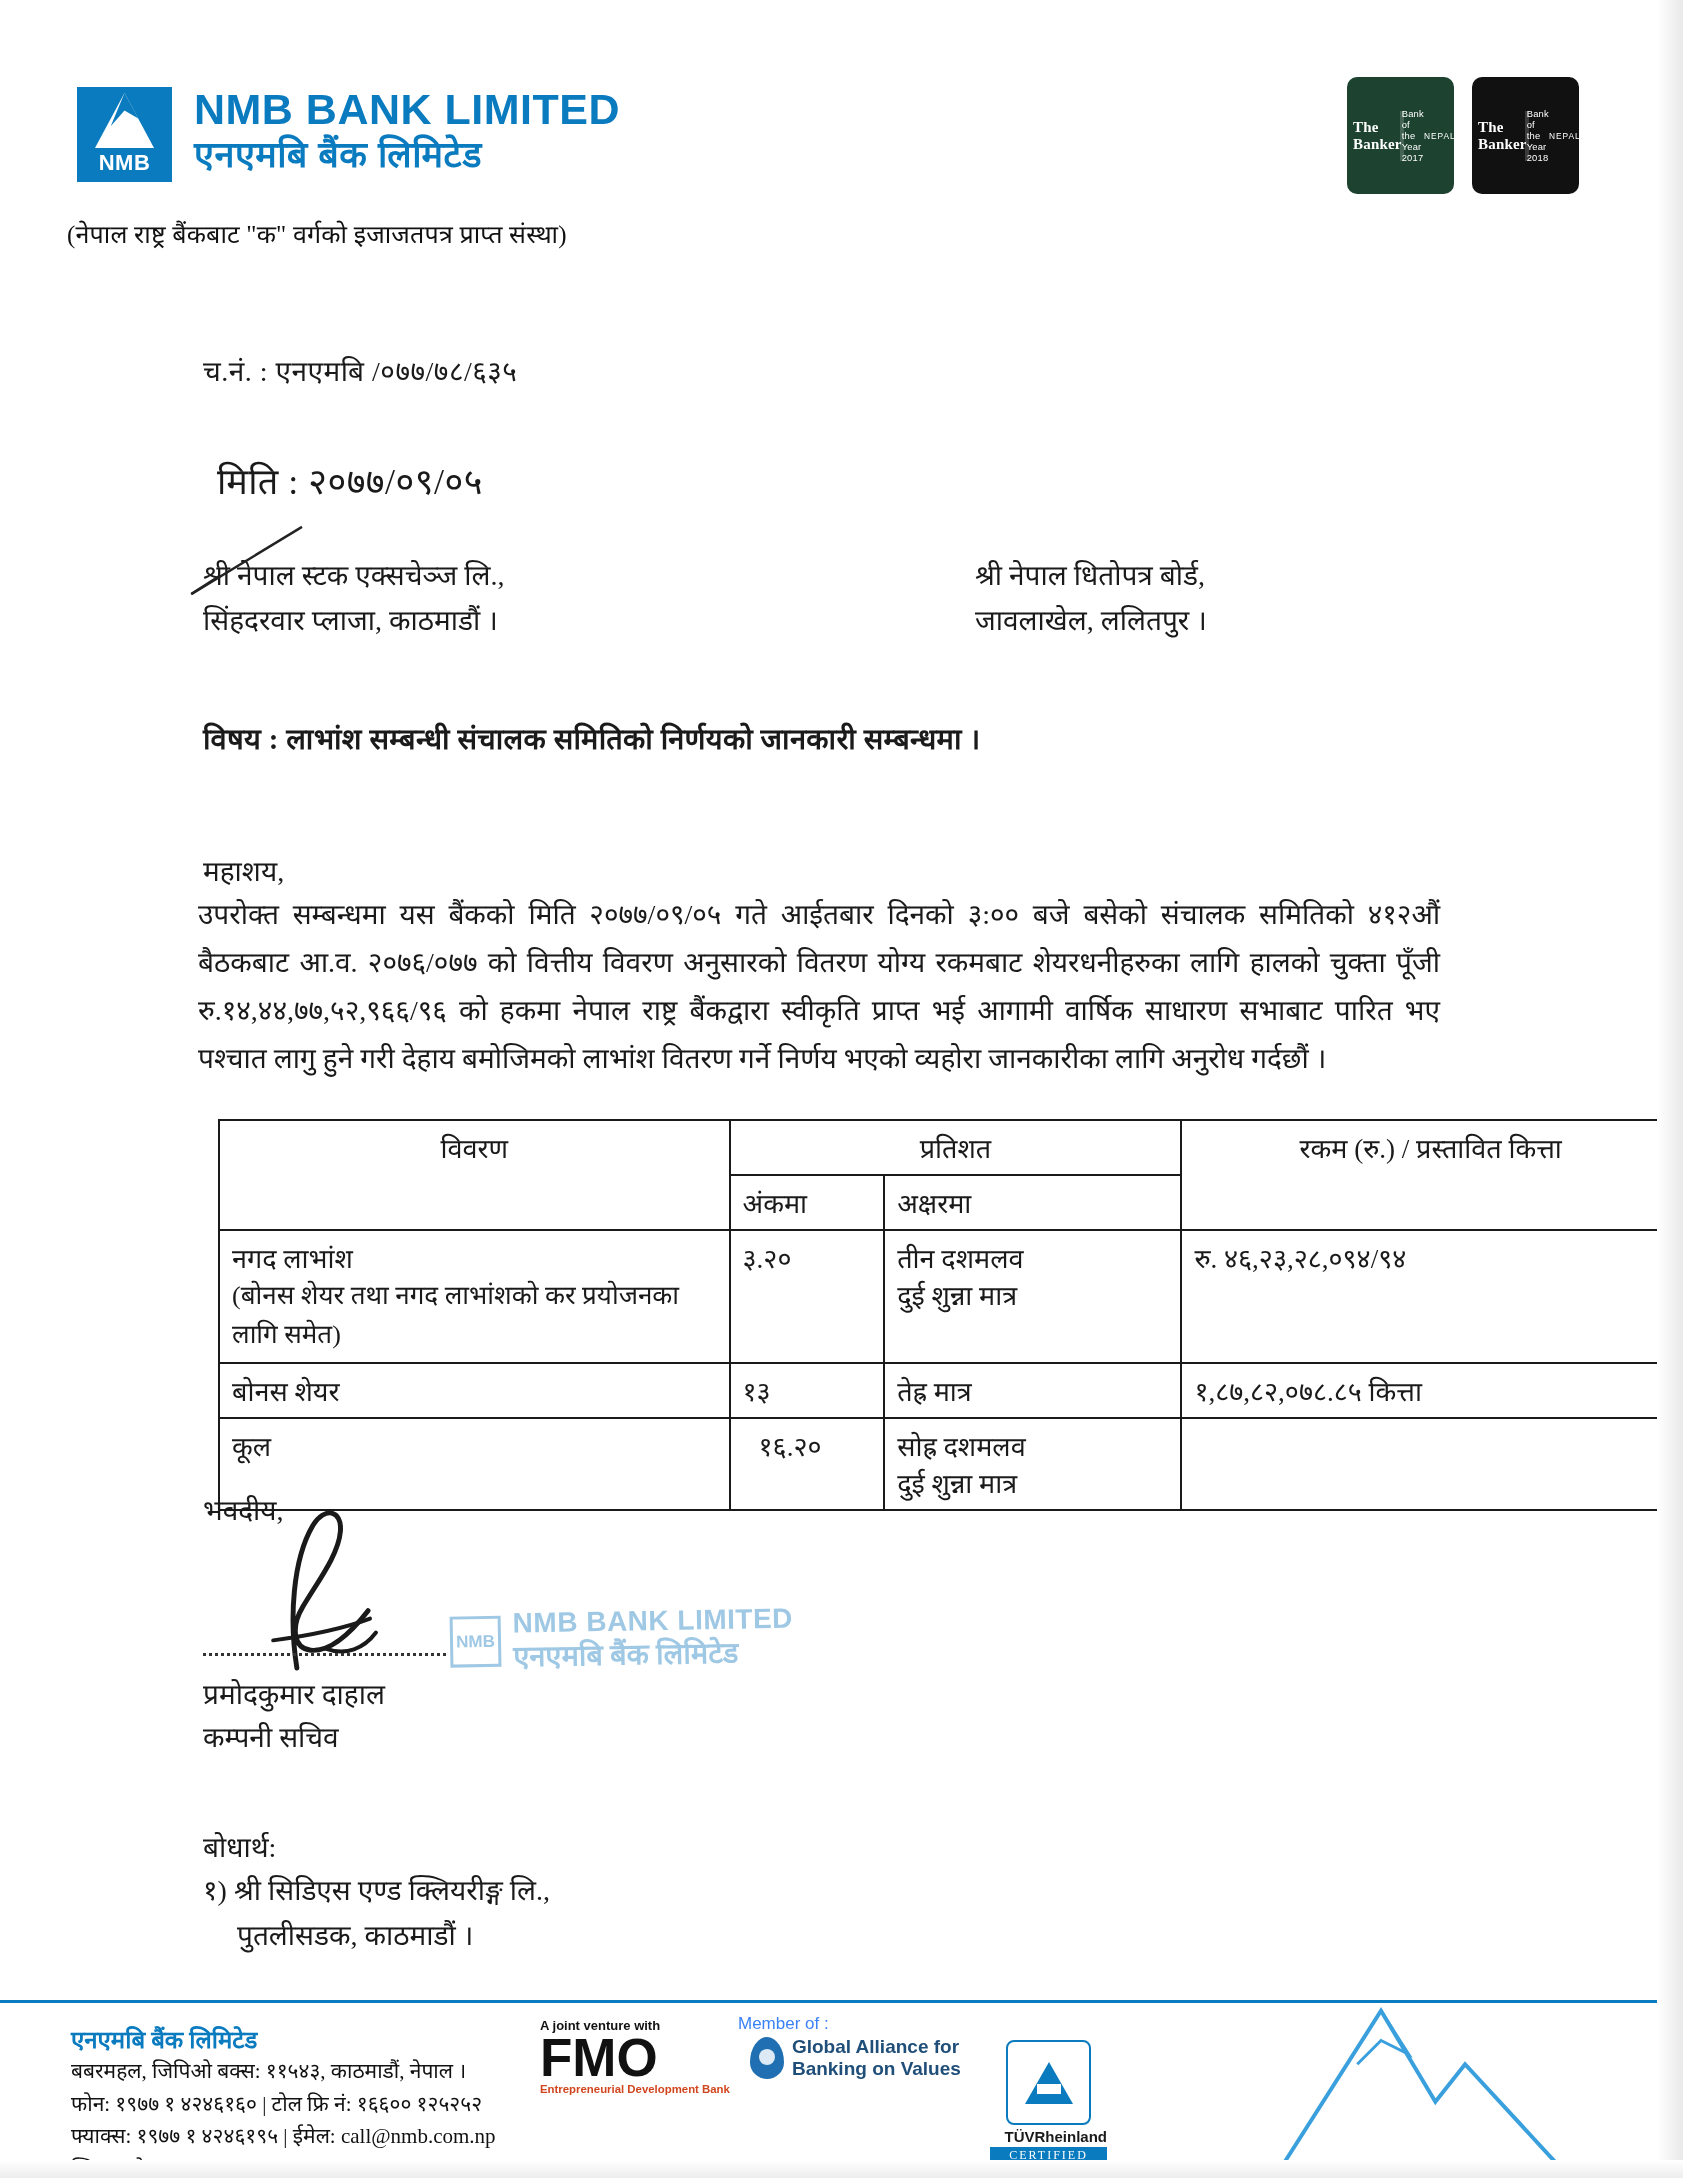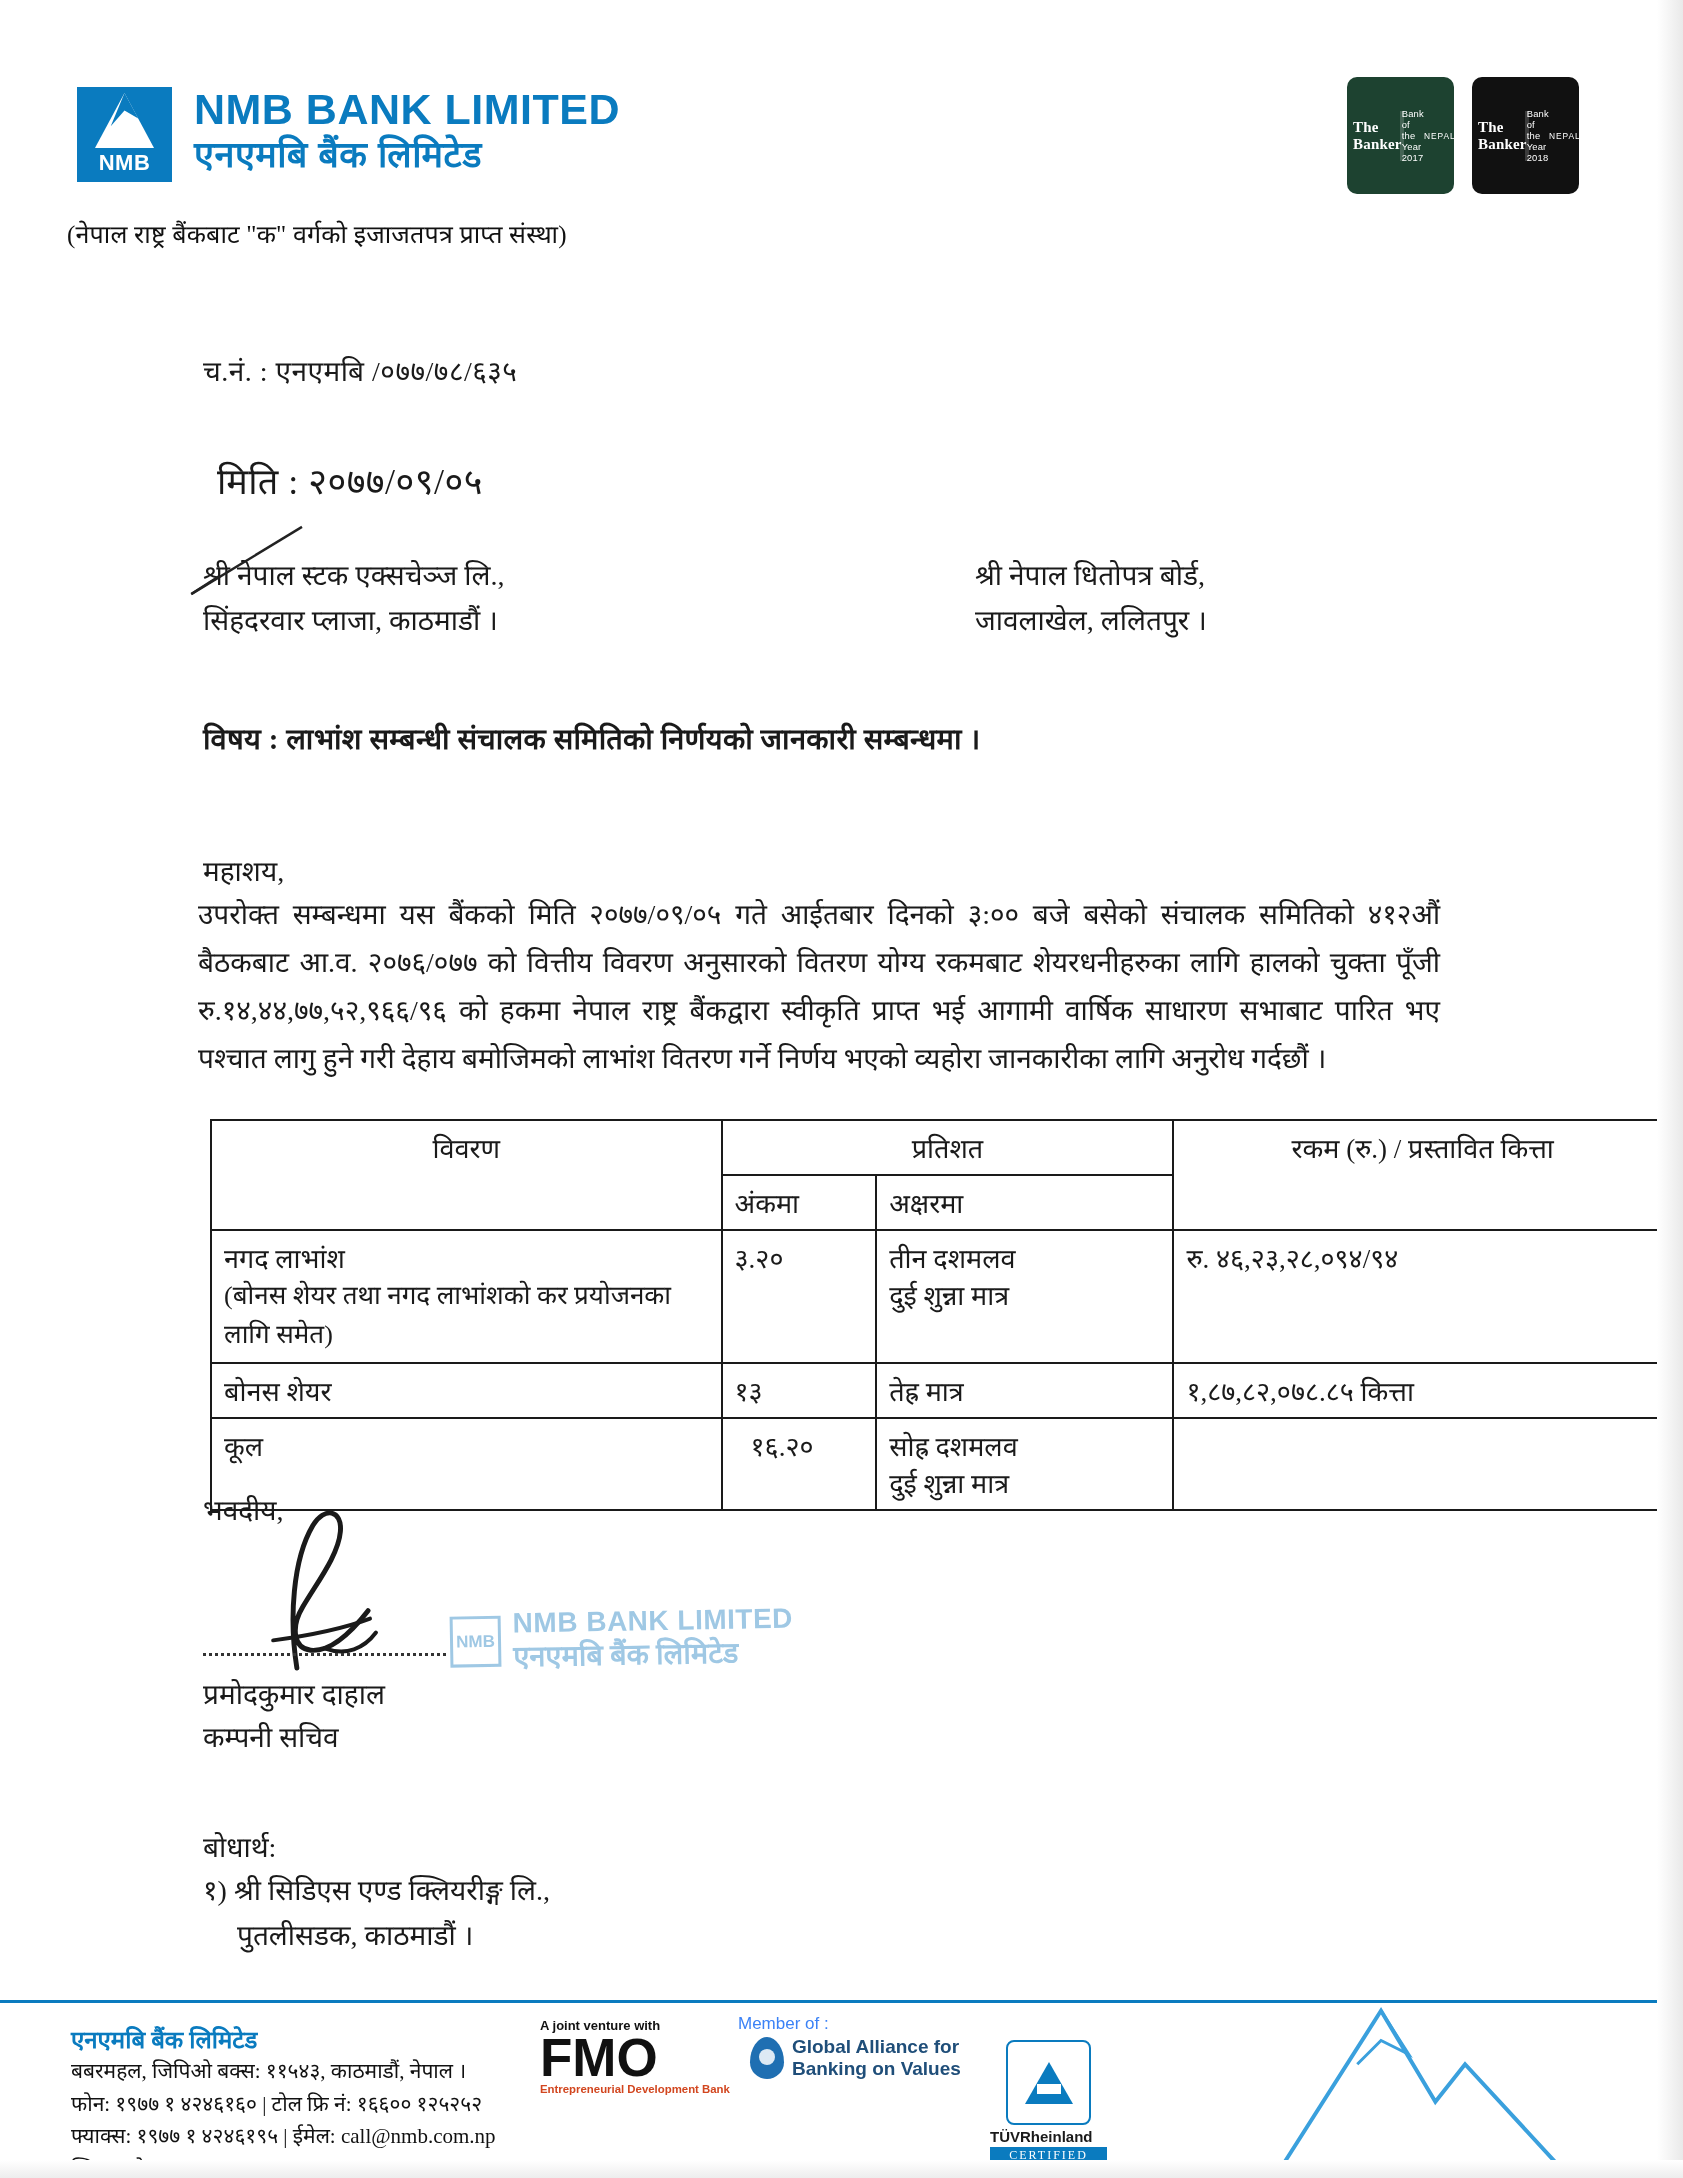--- a/index.html
+++ b/index.html
@@ -74,21 +74,21 @@
   .subject{ position:absolute; left:203px; top:718px; font-size:29px; font-weight:bold; letter-spacing:0.3px;}
 
   .salutation{ position:absolute; left:203px; top:851px; font-size:28px; }
   .para{
     position:absolute; left:198px; top:891px; width:1242px;
     font-size:28px; line-height:1.72; text-align:justify; text-justify:inter-word;
   }
 
   
   table.div-table{
-    position:absolute; left:210px; top:1119px; width:1463px;
+    position:absolute; left:218px; top:1119px; width:1463px;
     border-collapse:collapse; font-size:27px;
   }
   table.div-table td, table.div-table th{
     border:2px solid #1a1a1a; padding:8px 12px; vertical-align:top; font-weight:normal;
   }
   table.div-table th{ text-align:center; font-weight:normal; }
   .c-desc{ width:426px; }
   .c-num{ width:129px; text-align:center; }
   .c-words{ width:248px; }
   .c-amt{ width:416px; }
@@ -141,21 +141,21 @@
   .tuv{ position:absolute; left:990px; top:32px; width:117px; }
   .tuv .box{
     width:85px;height:85px;border:2px solid #0a7bbf;border-radius:8px;margin:0 auto;
     display:flex;align-items:center;justify-content:center;
   }
   .tuv .tri{
     width:0;height:0;border-left:24px solid transparent;border-right:24px solid transparent;
     border-bottom:42px solid #0a7bbf;position:relative;
   }
   .tuv .tri:after{content:"";position:absolute;left:-12px;top:22px;width:24px;height:10px;background:#fff;}
-  .tuv .lbl{ font-family:"Liberation Sans",sans-serif; font-size:15px; font-weight:bold; text-align:left; margin-top:3px;}
+  .tuv .lbl{ font-family:"Liberation Sans",sans-serif; font-size:15px; font-weight:bold; text-align:right; margin-top:3px;}
   .tuv .cert{ background:#0a7bbf;color:#fff;font-size:12px;text-align:center;letter-spacing:2px;padding:1px 0;margin-top:2px;}
   .f-mountain{ position:absolute; right:94px; top:-15px; }
 </style>
 </head>
 <body>
 
 <div class="page">
 
   <div class="header">
     <div class="logo-wrap">

